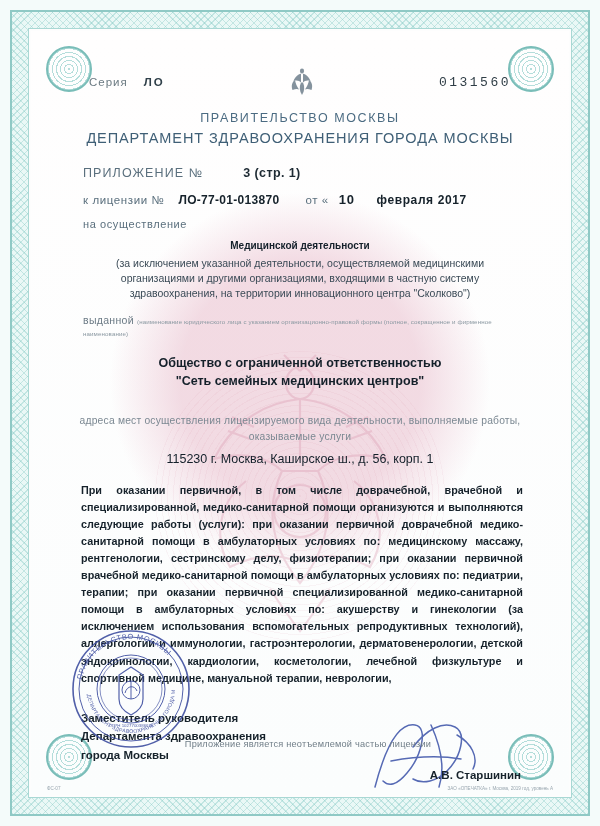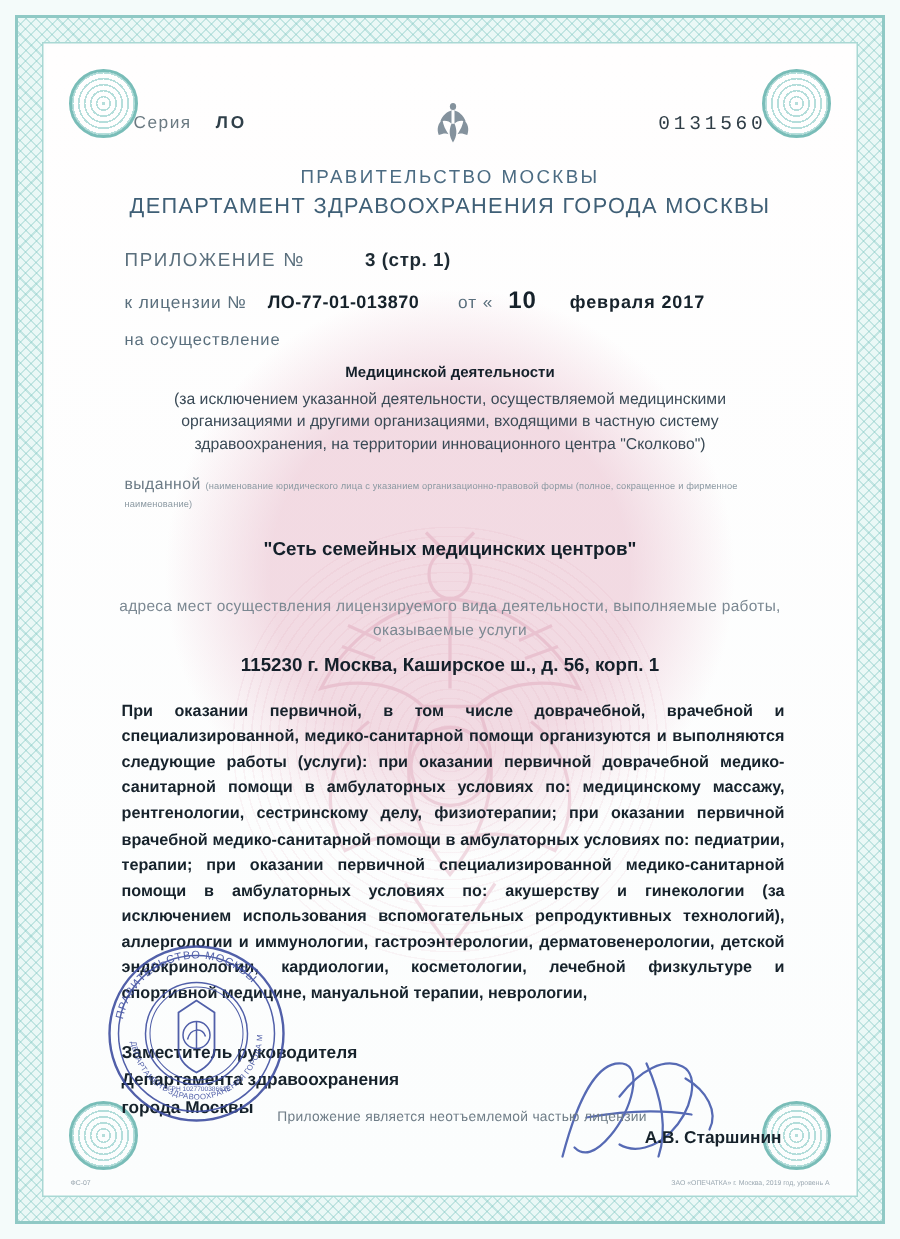--- a/index.html
+++ b/index.html
@@ -150,21 +150,21 @@
   }
   .row-license .num {
     margin-left: 14px;
     color: #16222b;
     font-weight: bold;
     font-size: 12px;
     letter-spacing: 0.3px;
   }
   .row-license .ot { margin-left: 26px; color: #5a6f7d; }
   .row-license .day {
-    margin-left: 10px; color: #16222b; font-weight: bold; font-size: 16px;
+    margin-left: 10px; color: #16222b; font-weight: bold; font-size: 13px;
   }
   .row-license .mon {
     margin-left: 22px; color: #16222b; font-weight: bold; font-size: 12px;
   }
 
   .row-activity {
     margin-top: 11px;
     padding-left: 12px;
     font-size: 11px;
     color: #5a6f7d;
@@ -214,21 +214,21 @@
     text-align: center;
     font-size: 10.3px;
     color: #7b8892;
     line-height: 1.5;
     letter-spacing: 0.2px;
   }
   .addr-value {
     text-align: center;
     margin-top: 8px;
     font-size: 12.5px;
-    font-weight: bold;
+    font-weight: normal;
     color: #14202a;
   }
 
   .body-text {
     margin-top: 16px;
     font-size: 10.8px;
     line-height: 1.58;
     text-align: justify;
     color: #16222b;
     font-weight: bold;
@@ -368,20 +368,21 @@
 
       <div class="activity-name">Медицинской деятельности</div>
       <div class="activity-desc">(за исключением указанной деятельности, осуществляемой медицинскими организациями и другими организациями, входящими в частную систему здравоохранения, на территории инновационного центра "Сколково")</div>
 
       <div class="caption-row">
         <span>выданной</span>
         <span class="small">(наименование юридического лица с указанием организационно-правовой формы (полное, сокращенное и фирменное наименование)</span>
       </div>
 
       <div class="org-block">
+        <div>Общество с ограниченной ответственностью</div>
         <div>"Сеть семейных медицинских центров"</div>
       </div>
 
       <div class="addr-caption">адреса мест осуществления лицензируемого вида деятельности, выполняемые работы, оказываемые услуги</div>
       <div class="addr-value">115230 г. Москва, Каширское ш., д. 56, корп. 1</div>
 
       <div class="body-text">При оказании первичной, в том числе доврачебной, врачебной и специализированной, медико-санитарной помощи организуются и выполняются следующие работы (услуги): при оказании первичной доврачебной медико-санитарной помощи в амбулаторных условиях по: медицинскому массажу, рентгенологии, сестринскому делу, физиотерапии; при оказании первичной врачебной медико-санитарной помощи в амбулаторных условиях по: педиатрии, терапии; при оказании первичной специализированной медико-санитарной помощи в амбулаторных условиях по: акушерству и гинекологии (за исключением использования вспомогательных репродуктивных технологий), аллергологии и иммунологии, гастроэнтерологии, дерматовенерологии, детской эндокринологии, кардиологии, косметологии, лечебной физкультуре и спортивной медицине, мануальной терапии, неврологии,</div>
 
       <div class="sign-area">
         <div class="sign-title">Заместитель руководителя Департамента здравоохранения города Москвы</div>

